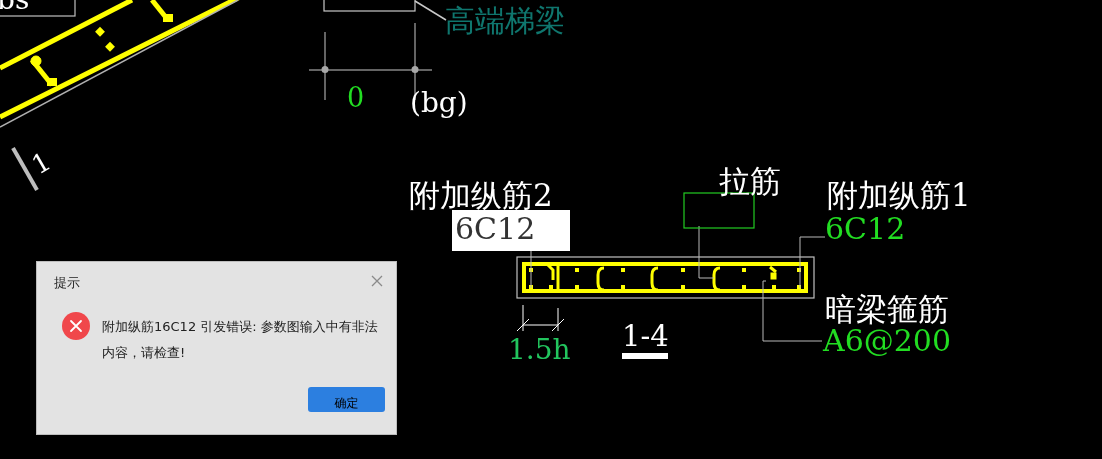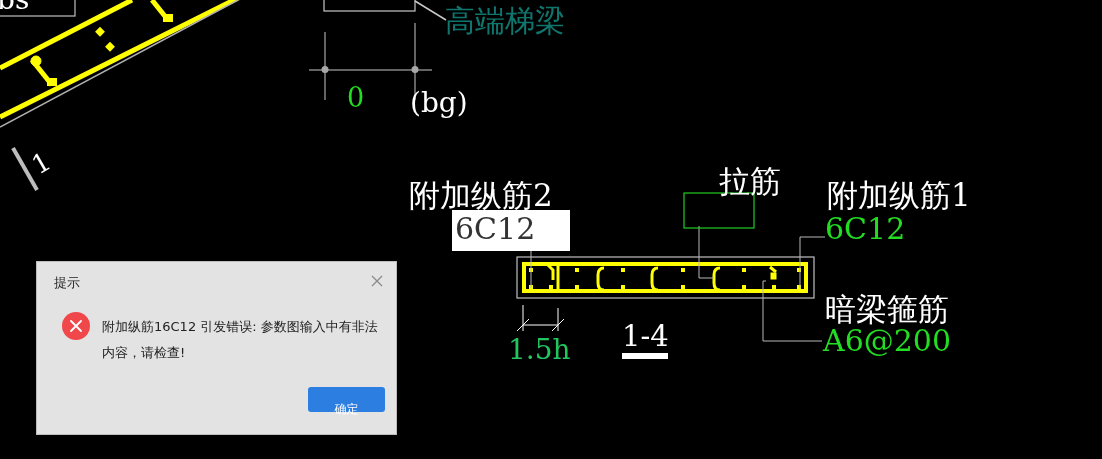--- a/index.html
+++ b/index.html
@@ -5,21 +5,21 @@
   html, body { margin:0; padding:0; }
   body { width:1102px; height:459px; background:#000; position:relative; overflow:hidden; font-family:"DejaVu Serif", serif; }
   #cad { position:absolute; left:0; top:0; width:1102px; height:459px; }
   .cad-text { position:absolute; white-space:nowrap; line-height:1; }
   .serif { font-family:"DejaVu Serif","Liberation Serif", serif; }
   .dialog { position:absolute; left:36px; top:261px; width:361px; height:174px; background:#e3e3e3; border:1px solid #bdbdbd; box-sizing:border-box; font-family:"DejaVu Sans","Liberation Sans", sans-serif; }
   .dialog .title { position:absolute; left:17px; top:12px; font-size:13px; color:#222; }
   .dialog .close { position:absolute; right:12px; top:11px; width:14px; height:14px; cursor:pointer; }
   .dialog .err-icon { position:absolute; left:25px; top:50px; width:28px; height:28px; border-radius:50%; background:#f0474b; }
   .dialog .msg { position:absolute; left:65px; top:52px; width:280px; font-size:13px; color:#222; line-height:26px; }
-  .dialog .ok { position:absolute; left:271px; top:125px; width:77px; height:25px; background:#2c7fe0; border-radius:3px; color:#ffffff; font-size:12px; text-align:center; line-height:25px; border:none; padding:10px; cursor:pointer; font-family:"DejaVu Sans","Liberation Sans", sans-serif; }
+  .dialog .ok { position:absolute; left:271px; top:125px; width:77px; height:25px; background:#2c7fe0; border-radius:3px; color:#000000; font-size:12px; text-align:center; line-height:25px; border:none; padding:4px; cursor:pointer; font-family:"DejaVu Sans","Liberation Sans", sans-serif; }
 </style>
 </head>
 <body>
 
 <svg id="cad" viewBox="0 0 1102 459" xmlns="http://www.w3.org/2000/svg">
 
   <g>
     <rect x="-10" y="-10" width="85" height="26" fill="none" stroke="#c0c0c0" stroke-width="1.2"></rect>
   </g>
 

